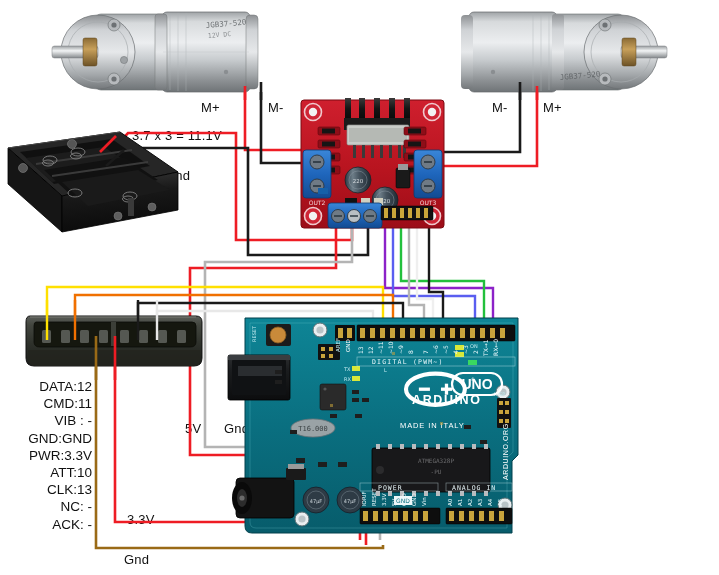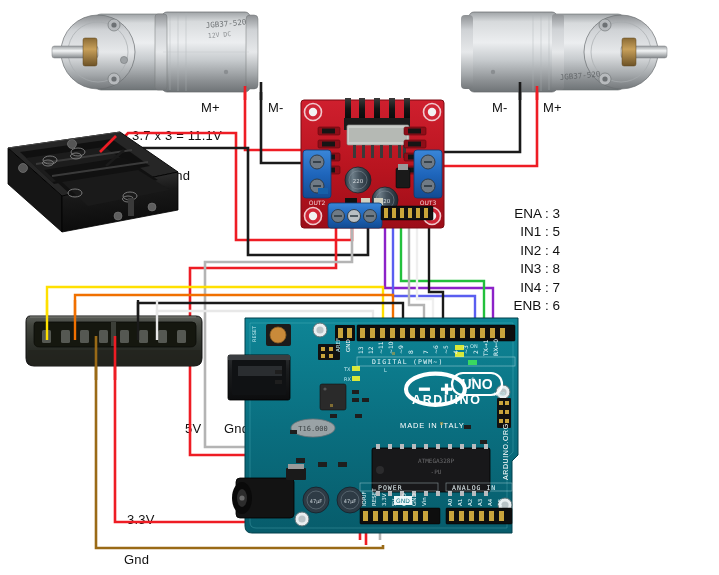--- a/index.html
+++ b/index.html
@@ -663,23 +663,26 @@
 
   <div class="lbl" style="left:132px;top:128px;">3.7 x 3 = 11.1V</div>
   <div class="lbl" style="left:165px;top:168px;">Gnd</div>
 
   <div class="lbl" style="left:185px;top:421px;">5V</div>
   <div class="lbl" style="left:224px;top:421px;">Gnd</div>
 
   <div class="lbl" style="left:127px;top:512px;">3.3V</div>
   <div class="lbl" style="left:124px;top:552px;">Gnd</div>
 
-
-  <div class="rlist" id="drv-list" style="left:484px;top:205px;width:76px;">
-      <div>ENA : 3</div>
-      <div>IN1 : 5</div>
-      <div>IN2 : 4</div>
-      <div>IN3 : 8</div>
-      <div>IN4 : 7</div>
-      <div>ENB : 6</div>
+  <div class="pinlist" id="ps2-list" style="left:0px;top:378px;width:92px;">
+      <div>DATA:12</div>
+      <div>CMD:11</div>
+      <div>VIB : -</div>
+      <div>GND:GND</div>
+      <div>PWR:3.3V</div>
+      <div>ATT:10</div>
+      <div>CLK:13</div>
+      <div>NC: -</div>
+      <div>ACK: -</div>
     </div>
 
+
 </div>
 
 </body></html>

